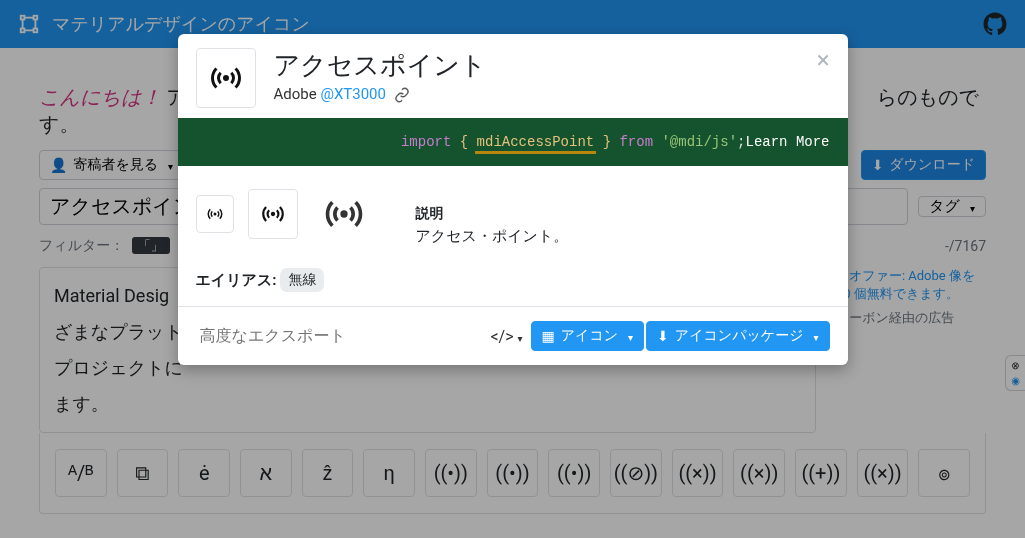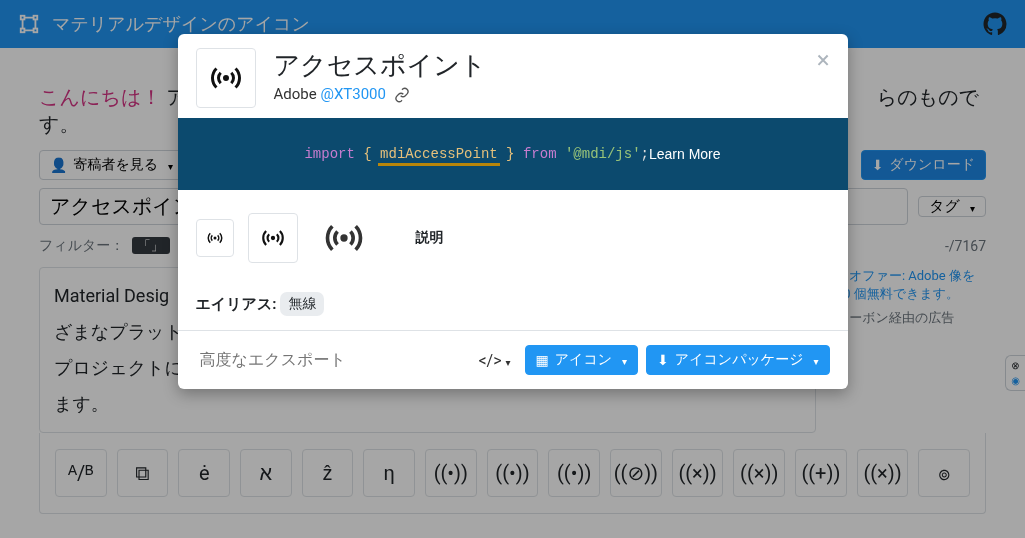--- a/index.html
+++ b/index.html
@@ -26,21 +26,21 @@
   .topbar .gh { color: #fff; }
 
   .page {
     padding: 16px 24px;
   }
 
   .greeting {
     font-size: 20px;
     padding: 20px 15px 12px 15px;
   }
-  .greeting .hello { color: #d63384; font-weight: 500; }
+  .greeting .hello { color: #d63384; font-weight: 500; font-style: italic; }
 
   .controls-row {
     display: flex;
     align-items: center;
     gap: 10px;
     padding: 0 15px 8px 15px;
     justify-content: space-between;
   }
   .btn {
     border: 1px solid #ced4da;
@@ -164,39 +164,39 @@
   .modal-header .author { font-size: 15px; color: #333; }
   .modal-header .author .handle { color: #2196F3; }
   .modal-close {
     color: #adb5bd;
     font-size: 24px;
     cursor: pointer;
     line-height: 1;
   }
 
   .codebar {
-    background: #0c4a6e;
+    background: #14532d;
     color: #ddd;
     font-family: "Courier New", monospace;
     font-size: 14px;
-    padding: 28px 18px;
-    display: flex;
-    align-items: center;
-    justify-content: center;
+    padding: 16px 18px;
+    display: flex;
+    align-items: center;
+    justify-content: flex-end;
   }
   .codebar .kw  { color: #c77dcf; }
   .codebar .ident { color: #e5c07b; position: relative; }
   .codebar .ident::after {
     content:"";
     position:absolute; left:-2px; right:-2px; bottom:-4px; height:3px;
     background: #b8860b;
   }
   .codebar .brace { color: #e5c07b; }
   .codebar .str { color: #98c379; }
-  .codebar .learn { color: #fff; font-family: Liberation Sans, sans-serif; font-size: 14px; cursor: pointer; }
+  .codebar .learn { color: #fff; font-family: Liberation Mono, monospace; font-size: 14px; cursor: pointer; }
 
   .modal-body {
     display: flex;
     padding: 16px 18px;
     gap: 40px;
   }
   .sizes {
     display: flex;
     align-items: center;
     gap: 14px;
@@ -224,21 +224,21 @@
     padding: 3px 8px;
     border-radius: 7px;
     font-size: 14px;
   }
 
   .modal-footer {
     border-top: 1px solid #dee2e6;
     padding: 14px 18px;
     display: flex;
     align-items: center;
-    gap: 8px;
+    gap: 2px;
   }
   .adv-input {
     border: none;
     font-size: 16px;
     color: #6c757d;
     padding: 6px 4px;
     width: 250px;
   }
   .spacer { flex: 1; }
   .codeicon { font-size: 16px; color: #333; cursor: pointer; padding: 4px 6px; }
@@ -412,20 +412,21 @@
             </svg>
         </div>
         <div class="size-tile lg">
           <svg width="44" height="44" viewBox="0 0 24 24" fill="#333">
               <path d="M4.93 4.93a10 10 0 000 14.14l1.41-1.41a8 8 0 010-11.32L4.93 4.93zM19.07 4.93l-1.41 1.41a8 8 0 010 11.32l1.41 1.41a10 10 0 000-14.14zM7.76 7.76a6 6 0 000 8.48l1.41-1.41a4 4 0 010-5.66L7.76 7.76zM16.24 7.76l-1.41 1.41a4 4 0 010 5.66l1.41 1.41a6 6 0 000-8.48zM12 10a2 2 0 100 4 2 2 0 000-4z"></path>
             </svg>
         </div>
       </div>
       <div class="meta-block">
         <div class="label">説明</div>
+        <div class="value">アクセス・ポイント。</div>
       </div>
     </div>
 
     <div class="alias-row">
       <span class="label">エイリアス:</span>
       <span class="alias-chip">無線</span>
     </div>
 
     <div class="modal-footer">
       <input class="adv-input" placeholder="高度なエクスポート" style="">

